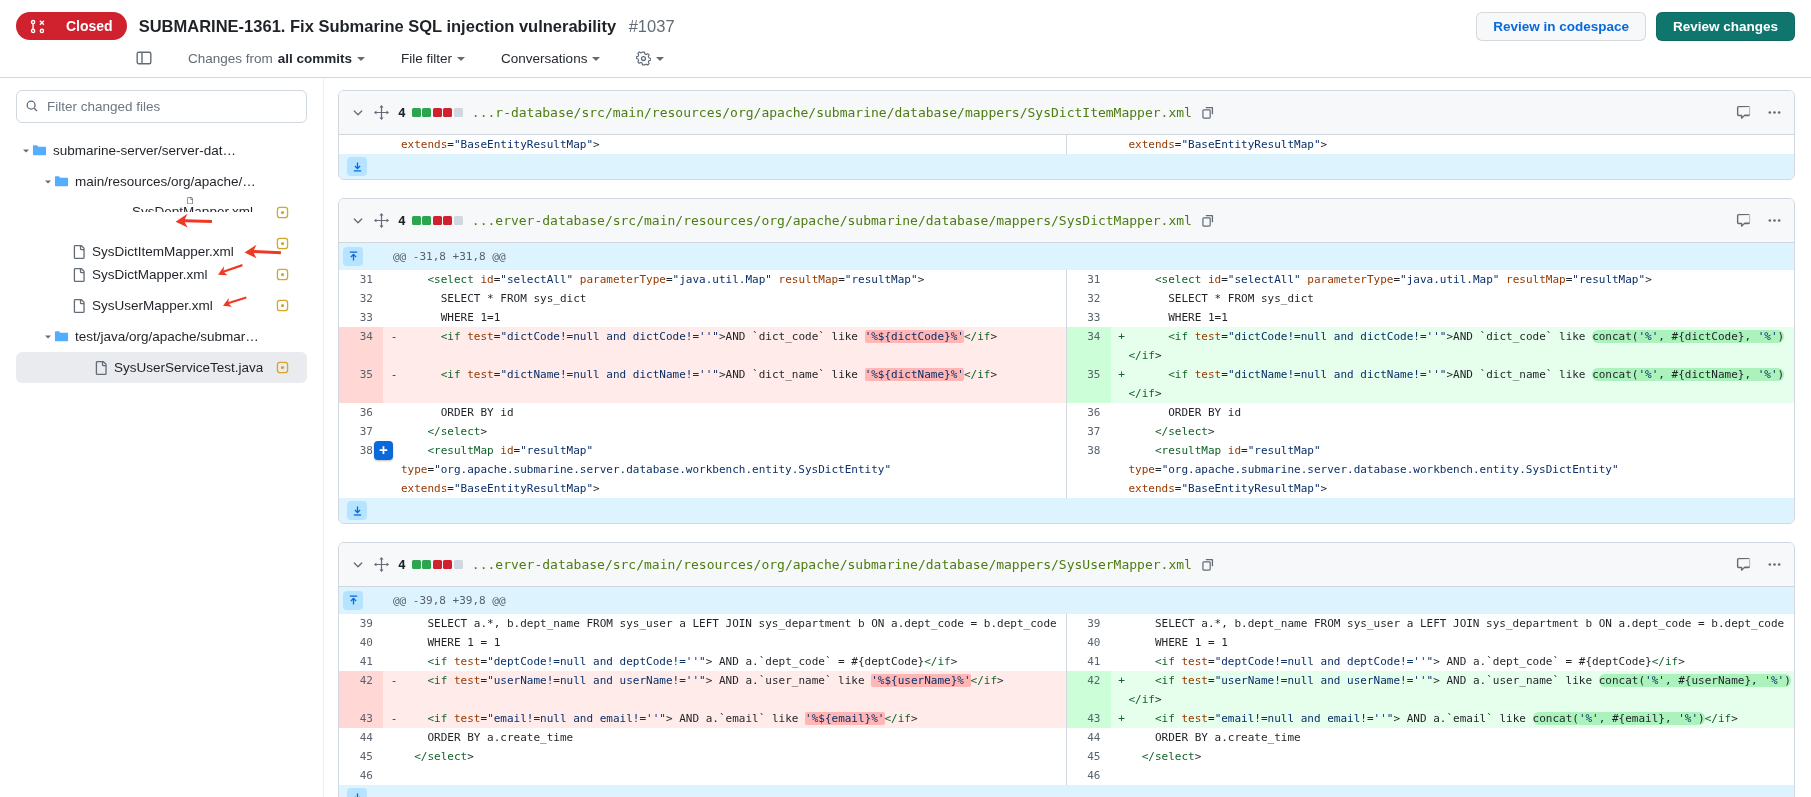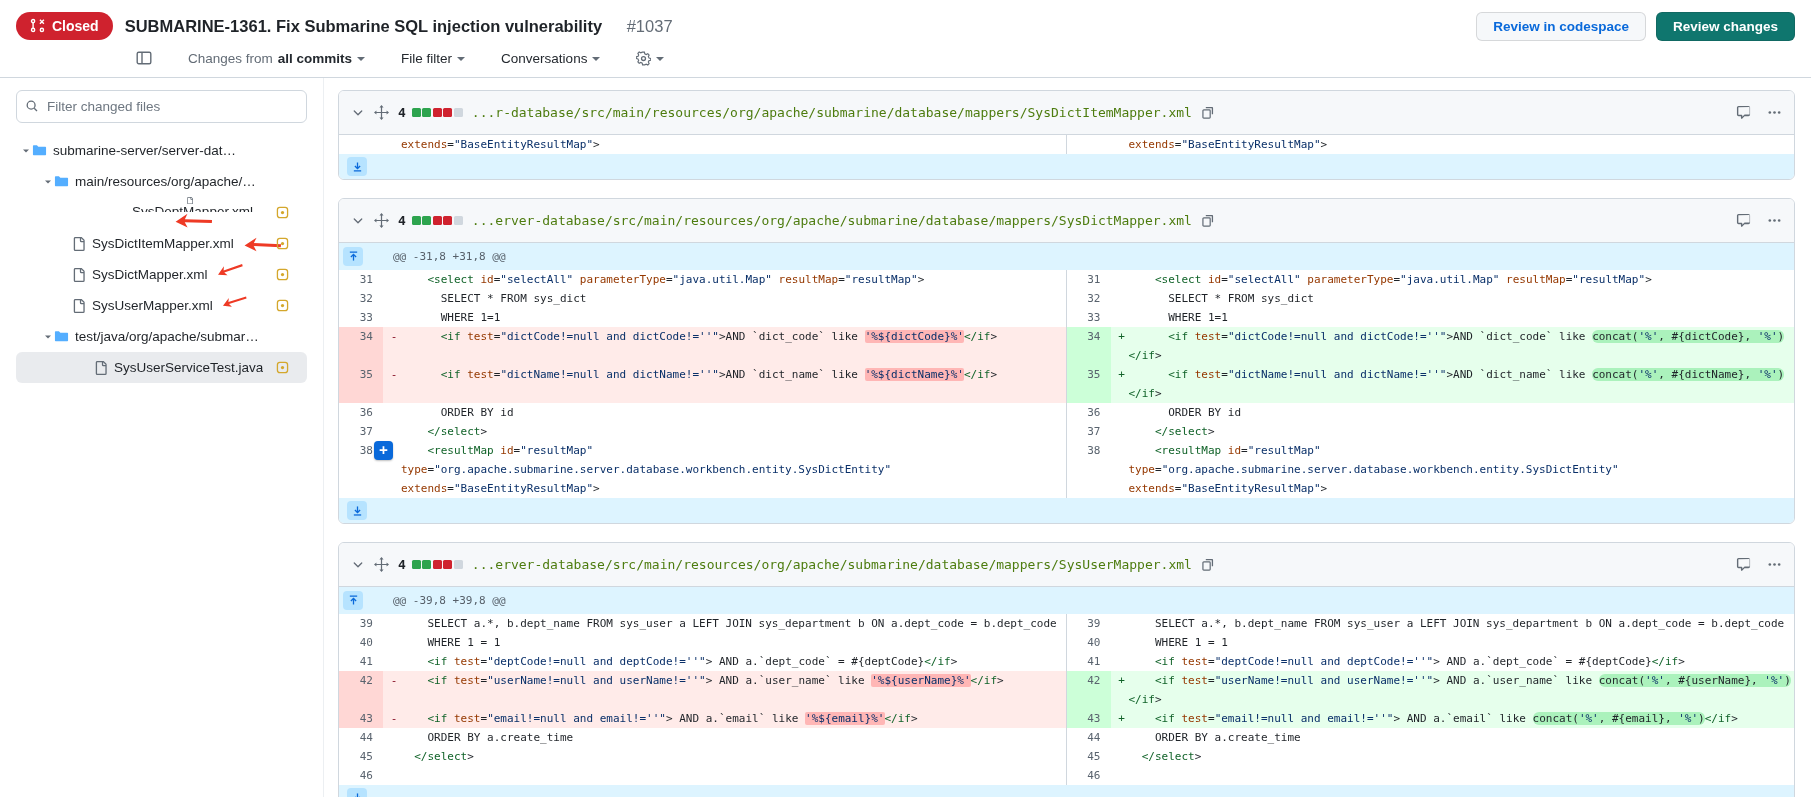--- a/index.html
+++ b/index.html
@@ -3,24 +3,24 @@
 <meta charset="utf-8">
 <style>
   *{box-sizing:border-box;margin:0;padding:0}
   html,body{width:1811px;height:797px;overflow:hidden;background:#fff;color:#1f2328;
     font-family:"Liberation Sans",sans-serif;font-size:13.5px}
   svg{display:block}
 
   
   .top{padding:9px 16px 4px;border-bottom:1px solid #d0d7de}
   .row1{display:flex;align-items:center;gap:12px;height:34px}
-  .state-badge{display:inline-flex;gap:7px;background:#cf222e;color:#fff;
+  .state-badge{display:inline-flex;align-items:center;gap:21px;background:#cf222e;color:#fff;
     border-radius:2em;padding:6px 14px;font-weight:600;font-size:14px}
   .pr-title{font-size:16.5px;font-weight:600;white-space:nowrap}
-  .pr-num{color:#636c76;font-weight:400;margin-left:20px}
+  .pr-num{color:#636c76;font-weight:400;margin-left:8px}
   .hdr-btns{margin-left:auto;display:flex;gap:10px}
   .btn{display:inline-flex;align-items:center;border:1px solid rgba(31,35,40,.15);border-radius:6px;
     padding:6px 16px;font-weight:600;font-size:13.5px;background:#f6f8fa;color:#0969da;cursor:pointer}
   .btn.primary{background:#0f766e;color:#fff}
   .row2{display:flex;align-items:center;gap:36px;height:30px;padding-left:120px;color:#24292f}
   .menu-item{display:inline-flex;align-items:center;gap:5px;cursor:pointer}
   .muted{color:#636c76}
   .caret{width:0;height:0;border-left:4px solid transparent;border-right:4px solid transparent;
     border-top:4.5px solid #636c76;margin-top:2px}
   .bold{font-weight:600}
@@ -181,21 +181,21 @@
               <path d="M1.5 8.2 L14 1.2 L11 6.4 L38 9.6 L37.5 12.6 L10.6 9.4 L13 14.8 Z" fill="#ee3a25"></path>
             </svg>
           </span>
           <span class="micon">
             <svg viewBox="0 0 16 16" width="13" height="13">
               <rect x="1.75" y="1.75" width="12.5" height="12.5" rx="3" fill="none" stroke="#d4a72c" stroke-width="1.6"></rect>
               <circle cx="8" cy="8" r="2" fill="#d4a72c"></circle>
             </svg>
           </span>
         </div>
-        <div class="trow" style="padding-left: 56px;">
+        <div class="trow" style="padding-left: 56px; align-items: flex-end;">
           <svg viewBox="0 0 16 16" width="14" height="14" fill="#636c76">
             <path d="M2 1.75C2 .78 2.78 0 3.75 0h6.59c.46 0 .9.18 1.23.51l2.42 2.42c.33.33.51.77.51 1.23v10.09A1.75 1.75 0 0 1 12.75 16h-9A1.75 1.75 0 0 1 2 14.25Zm1.75-.25a.25.25 0 0 0-.25.25v12.5c0 .14.11.25.25.25h9a.25.25 0 0 0 .25-.25V6h-2.75A1.75 1.75 0 0 1 9 4.25V1.5Zm6.75.06V4.25c0 .14.11.25.25.25h2.69Z"></path>
           </svg>
           <span class="lbl">SysDictItemMapper.xml</span>
           <span class="arr arr1">
             <svg width="40" height="16" viewBox="0 0 40 16">
               <path d="M1.5 8.2 L14 1.2 L11 6.4 L38 9.6 L37.5 12.6 L10.6 9.4 L13 14.8 Z" fill="#ee3a25"></path>
             </svg>
           </span>
           <span class="micon">

